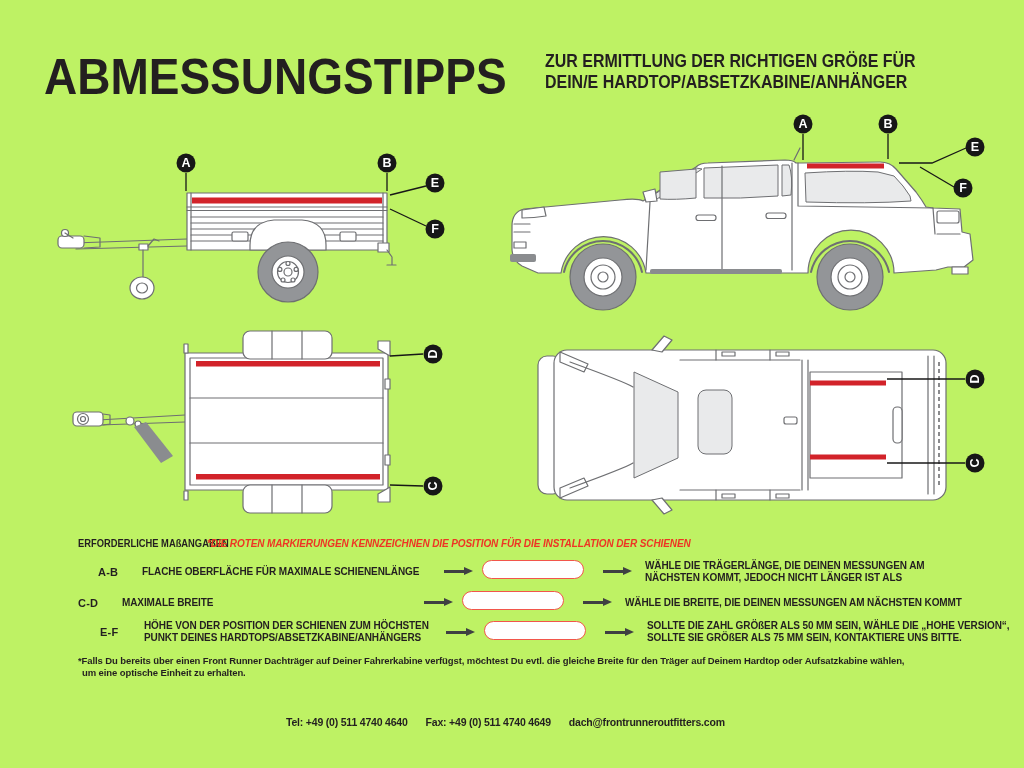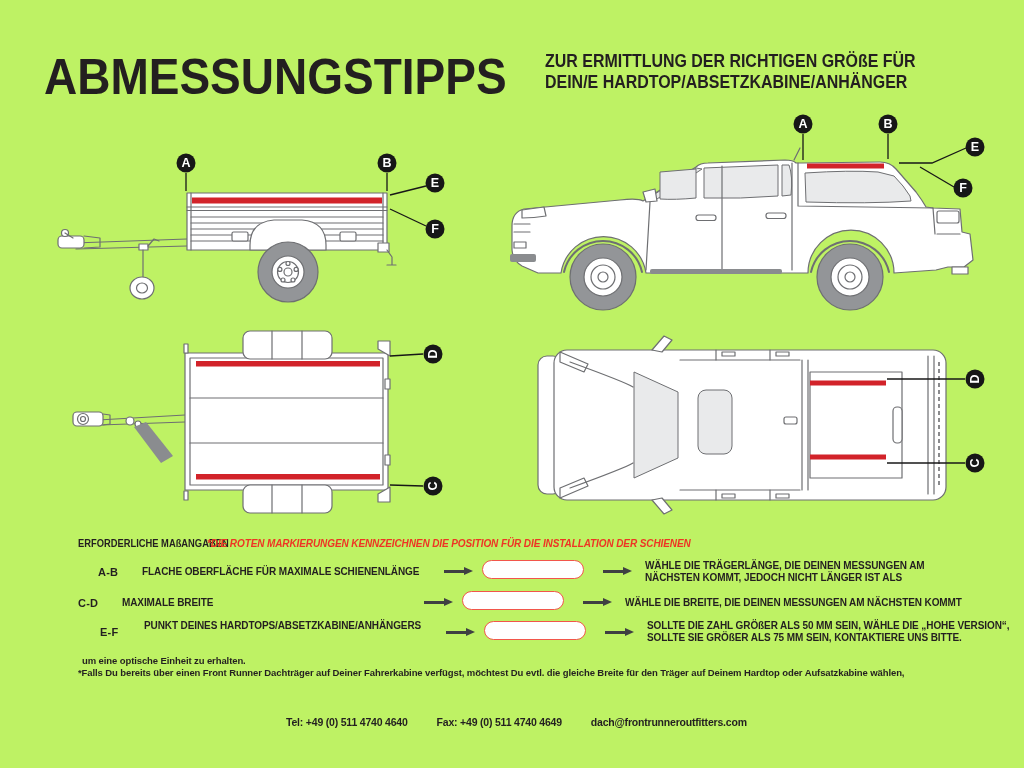--- a/index.html
+++ b/index.html
@@ -12,21 +12,21 @@
   .sect{font-weight:bold;font-size:11px;transform:scaleX(.85);transform-origin:0 0;white-space:nowrap;}
   .rednote{font-weight:bold;font-size:10px;letter-spacing:-0.1px;color:#ee3524;white-space:nowrap;}
   .idlab{font-weight:bold;font-size:11px;letter-spacing:.2px;}
   .row{position:absolute;left:78px;width:946px;height:30px;}
   .pill{position:absolute;left:384px;width:100px;height:17px;border:1.5px solid #f2564b;border-radius:10px;background:#fff;}
   .arrow{position:absolute;width:29px;height:9px;}
   .arrow::before{content:"";position:absolute;left:0;top:3.1px;width:21px;height:2.7px;background:#3f4042;}
   .arrow::after{content:"";position:absolute;left:20px;top:0;border-left:9px solid #3f4042;border-top:4.5px solid transparent;border-bottom:4.5px solid transparent;}
   .small{font-weight:bold;font-size:9.5px;line-height:11.5px;letter-spacing:-0.1px;}
   .nowrap{white-space:nowrap;display:block;}
-  .contact{display:flex;gap:29px;font-weight:bold;font-size:10.5px;letter-spacing:-0.2px;}
+  .contact{display:flex;gap:18px;font-weight:bold;font-size:10.5px;letter-spacing:-0.2px;}
   
   .ln{stroke:#6e6f72;fill:none;stroke-width:1.2;stroke-linejoin:round;stroke-linecap:round;}
   .ln2{stroke:#6e6f72;fill:none;stroke-width:2;stroke-linecap:round;}
   .fw{fill:#fff;stroke:#6e6f72;stroke-width:1.2;stroke-linejoin:round;}
   .glass{fill:#e9eaeb;stroke:#6e6f72;stroke-width:1;}
   .tire{fill:#939598;stroke:#6e6f72;stroke-width:1.2;}
   .dk{fill:#8a8c8f;stroke:none;}
   .red{fill:#d2232a;stroke:none;}
   .mk{fill:#171717;}
   .mt{fill:#fff;font:bold 12.5px "Liberation Sans",sans-serif;text-anchor:middle;}
@@ -250,34 +250,35 @@
     <span class="pill" style="top:3px;"></span>
     <span class="arrow" style="left:505px;top:10px;"></span>
     <div class="caps abs" style="left:547px;top:9px;width:400px;">
       <span class="nowrap">WÄHLE DIE BREITE, DIE DEINEN MESSUNGEN AM NÄCHSTEN KOMMT</span>
     </div>
   </div>
 
   <div class="row" style="top:616px;margin-left:22px;">
     <span class="idlab abs" style="left:0;top:10px;">E-F</span>
     <div class="caps abs" style="left:44px;top:4px;width:300px;">
+      <span class="nowrap">HÖHE VON DER POSITION DER SCHIENEN ZUM HÖCHSTEN</span>
       <span class="nowrap">PUNKT DEINES HARDTOPS/ABSETZKABINE/ANHÄNGERS</span>
     </div>
     <span class="arrow" style="left:346px;top:12px;"></span>
     <span class="pill" style="top:5px;"></span>
     <span class="arrow" style="left:505px;top:12px;"></span>
     <div class="caps abs" style="left:547px;top:4px;width:400px;">
       <span class="nowrap">SOLLTE DIE ZAHL GRÖßER ALS 50 MM SEIN, WÄHLE DIE „HOHE VERSION“,</span>
       <span class="nowrap">SOLLTE SIE GRÖßER ALS 75 MM SEIN, KONTAKTIERE UNS BITTE.</span>
     </div>
   </div>
 
   <div class="small abs" style="left:78px;top:655px;">
+    <span class="nowrap">*Falls Du bereits über einen Front Runner Dachträger auf Deiner Fahrerkabine verfügst, möchtest Du evtl. die gleiche Breite für den Träger auf Deinem Hardtop oder Aufsatzkabine wählen,</span>
     <span class="nowrap" style="padding-left:4px;">um eine optische Einheit zu erhalten.</span>
-    <span class="nowrap">*Falls Du bereits über einen Front Runner Dachträger auf Deiner Fahrerkabine verfügst, möchtest Du evtl. die gleiche Breite für den Träger auf Deinem Hardtop oder Aufsatzkabine wählen,</span>
   </div>
 
 
   <div class="contact abs" style="left:286px;top:716px;">
     <span>Tel: +49 (0) 511 4740 4640</span>
     <span>Fax: +49 (0) 511 4740 4649</span>
     <span>dach@frontrunneroutfitters.com</span>
   </div>
 
 </div>

